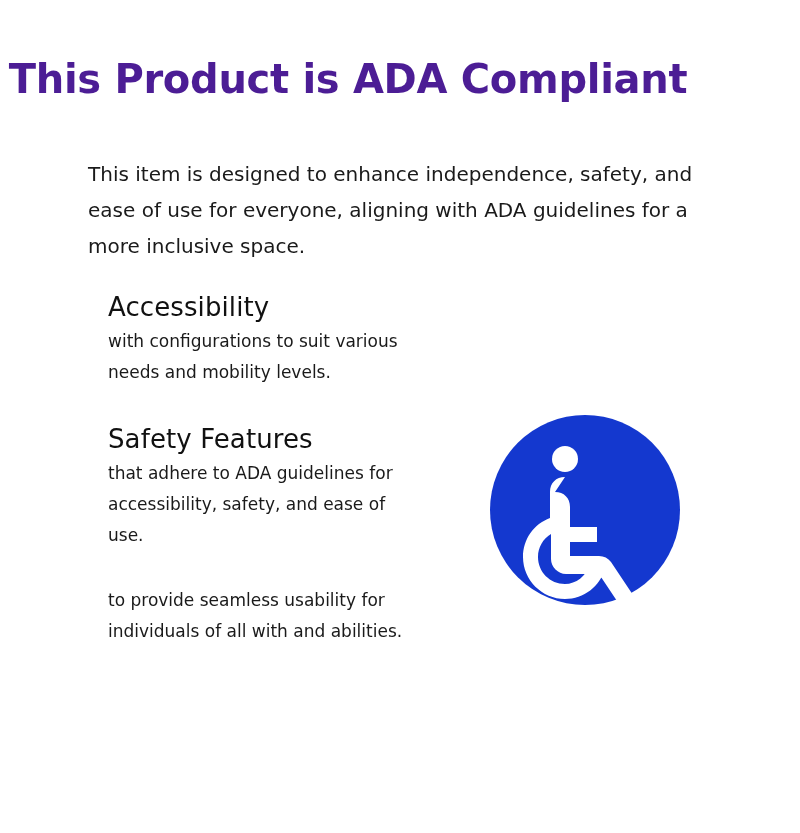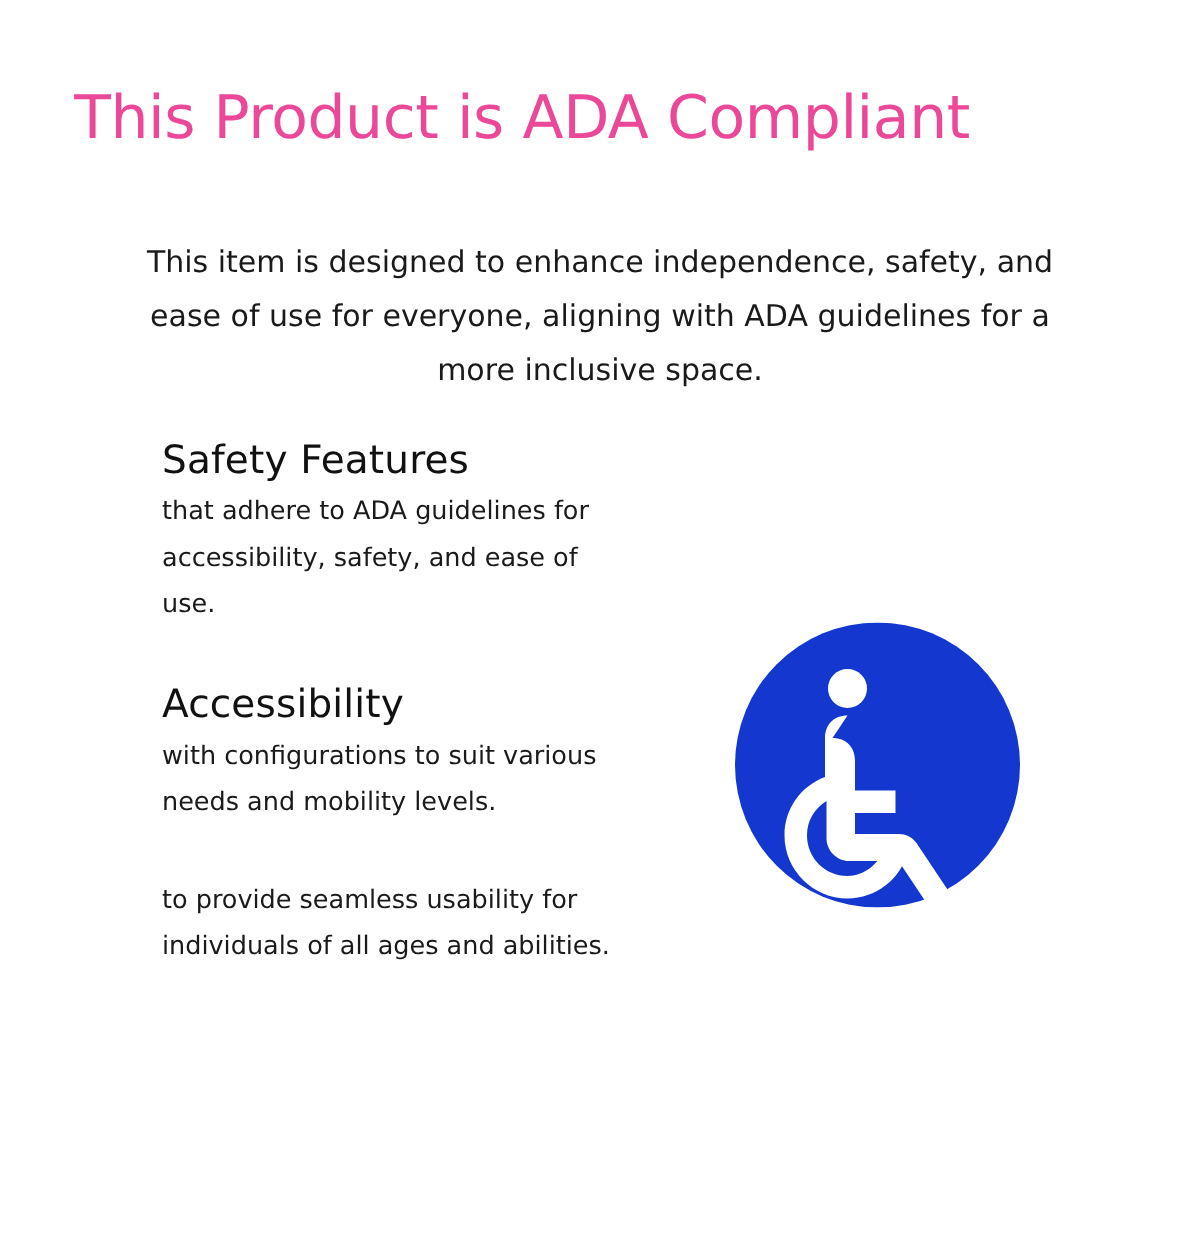--- a/index.html
+++ b/index.html
@@ -23,31 +23,30 @@
   }
   .headline {
     margin: 0;
     padding: 0;
     position: absolute;
     top: 56px;
     left: 0;
     width: 696px;
     text-align: center;
     font-size: 40px;
-    font-weight: 400;
+    font-weight: 700;
     letter-spacing: -0.3px;
-    color: #ec4899;
+    color: #4c1d95;
     font-family: "DejaVu Sans", sans-serif;
   }
   .subhead {
     position: absolute;
     top: 136px;
     left: 88px;
     width: 624px;
-    text-align: center;
     font-size: 20px;
     line-height: 36px;
     color: #1a1a1a;
     font-weight: 400;
   }
   .features {
     position: absolute;
     top: 290px;
     left: 108px;
     width: 300px;
@@ -88,31 +87,31 @@
 
 <div class="page">
 
   <h1 class="headline">This Product is ADA Compliant</h1>
 
   <p class="subhead">This item is designed to enhance independence, safety, and ease of use for everyone, aligning with ADA guidelines for a more inclusive space.</p>
 
   <div class="features">
 
     <div class="feature">
+      <div class="feature-title">Accessibility</div>
+      <div class="feature-desc">with configurations to suit various needs and mobility levels.</div>
+    </div>
+
+    <div class="feature">
       <div class="feature-title">Safety Features</div>
       <div class="feature-desc">that adhere to ADA guidelines for accessibility, safety, and ease of use.</div>
     </div>
 
     <div class="feature">
-      <div class="feature-title">Accessibility</div>
-      <div class="feature-desc">with configurations to suit various needs and mobility levels.</div>
-    </div>
-
-    <div class="feature">
-      <div class="feature-desc">to provide seamless usability for individuals of all ages and abilities.</div>
+      <div class="feature-desc">to provide seamless usability for individuals of all with and abilities.</div>
     </div>
 
   </div>
 
   <div class="icon-wrap">
     <svg width="190" height="190" viewBox="0 0 190 190" xmlns="http://www.w3.org/2000/svg" aria-hidden="true">
       <circle cx="95" cy="95" r="95" fill="#1438CF"></circle>
       <g fill="#ffffff">
         <circle cx="75" cy="44" r="13"></circle>
         <path d="M75 62 c-9 0 -15 6 -15 15 l0 26 c-16 6 -27 21 -27 39 c0 23 19 42 42 42 c19 0 35 -13 40 -30 l-15 -4 c-4 11 -14 19 -25 19 c-15 0 -27 -12 -27 -27 c0 -10 5 -18 13 -23 l0 25 c0 8 7 15 15 15 l33 0 l20 30 l14 -9 l-22 -33 c-3 -4 -7 -6 -12 -6 l-29 0 l0 -14 l27 0 l0 -15 l-27 0 l0 -20 c0 -9 -6 -15 -15 -15 z"></path>

